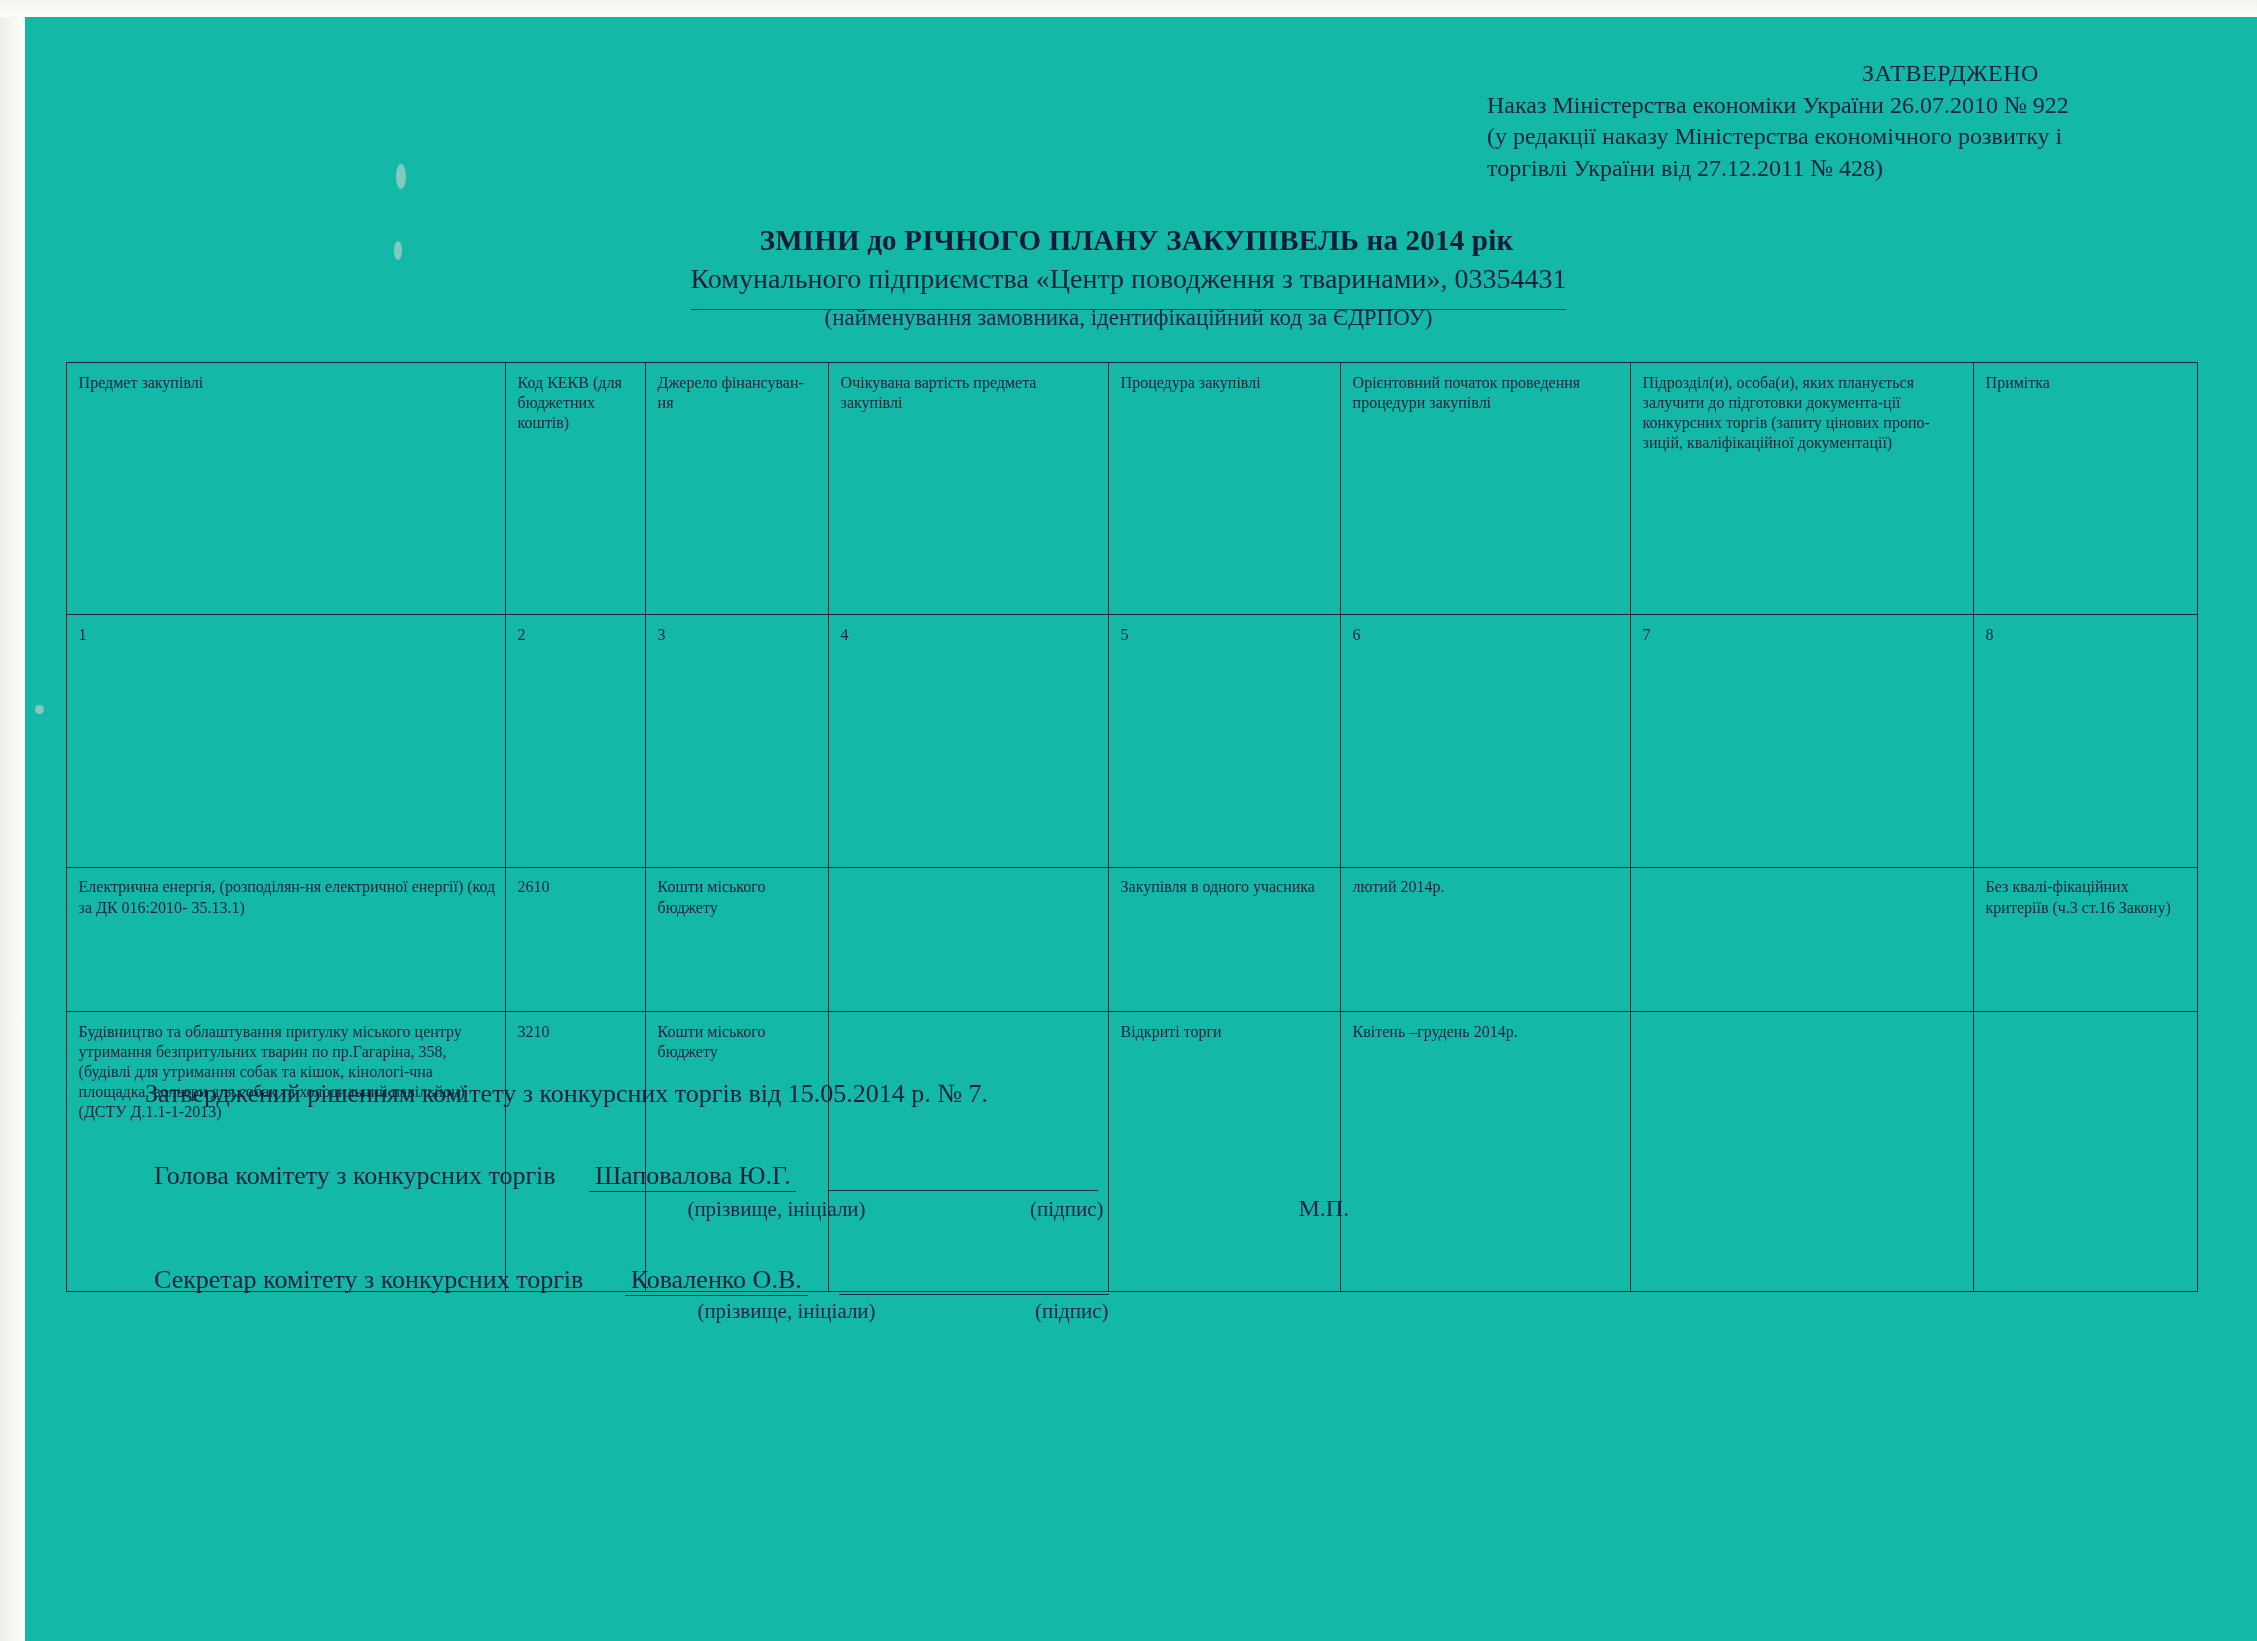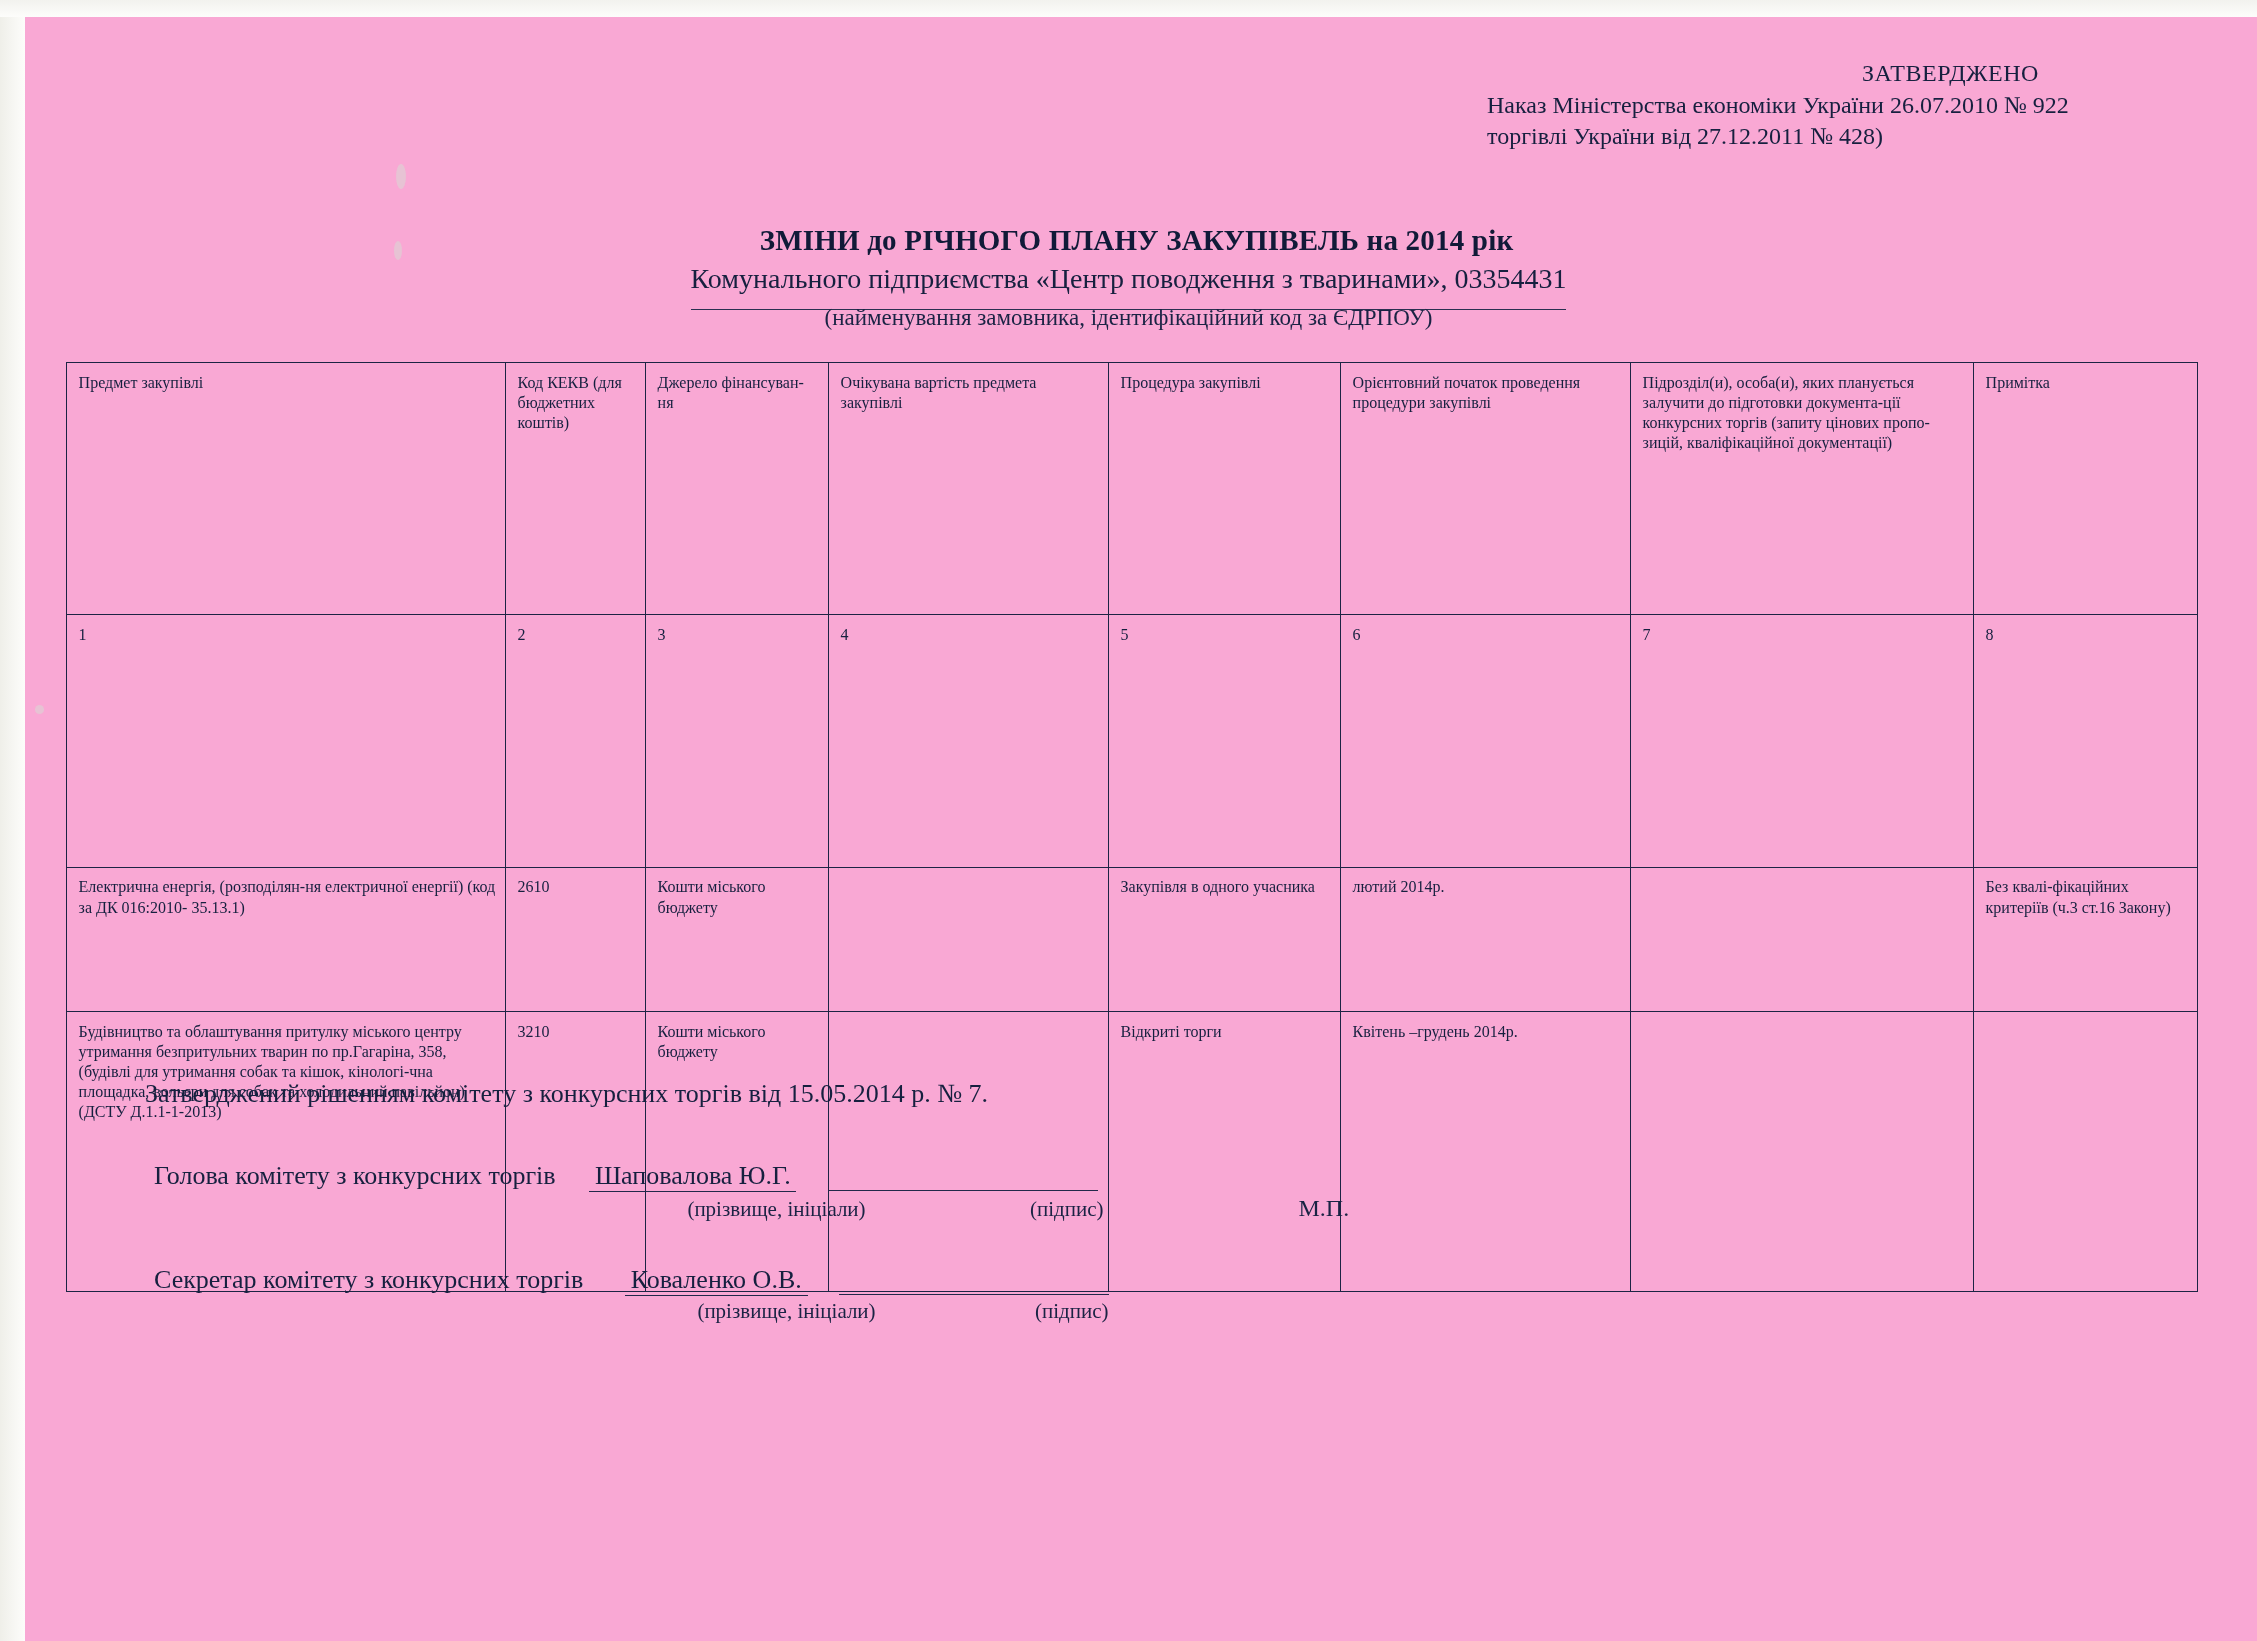--- a/index.html
+++ b/index.html
@@ -12,21 +12,21 @@
     height: 1641px;
     position: relative;
     font-family: "Liberation Serif", serif;
     color: #151a33;
     overflow: hidden;
   }
 
   .page {
     position: absolute;
     inset: 0;
-    background: #f9a8d4;
+    background: #14b8a6;
   }
 
   
   .scan-edge-left {
     position: absolute;
     left: 0; top: 0; bottom: 0;
     width: 25px;
     background: linear-gradient(to right, #efefe9, #fdfdfb);
   }
   .scan-edge-top {
@@ -171,20 +171,21 @@
   <div class="scan-edge-left"></div>
   <div class="scan-edge-top"></div>
 
   <div class="smudge" style="left:396px; top:164px; width:9.7px; height:25px;"></div>
   <div class="smudge" style="left:394px; top:241px; width:7.7px; height:19.3px;"></div>
   <div class="smudge" style="left:35px; top:705px; width:8.7px; height:8.7px;"></div>
 
   <div class="approval">
     <div class="ttl">ЗАТВЕРДЖЕНО</div>
     <div class="ln">Наказ Міністерства економіки України  26.07.2010 № 922</div>
+    <div class="ln">(у редакції наказу Міністерства економічного розвитку і</div>
     <div class="ln">торгівлі України від 27.12.2011 № 428)</div>
   </div>
 
   <div class="doc-title">ЗМІНИ до РІЧНОГО ПЛАНУ ЗАКУПІВЕЛЬ на 2014 рік</div>
   <div class="doc-subtitle"><span>Комунального підприємства «Центр поводження з тваринами», 03354431</span></div>
   <div class="doc-note">(найменування замовника, ідентифікаційний код за ЄДРПОУ)</div>
 
   <table class="plan">
     <colgroup>
       <col style="width:439px">

